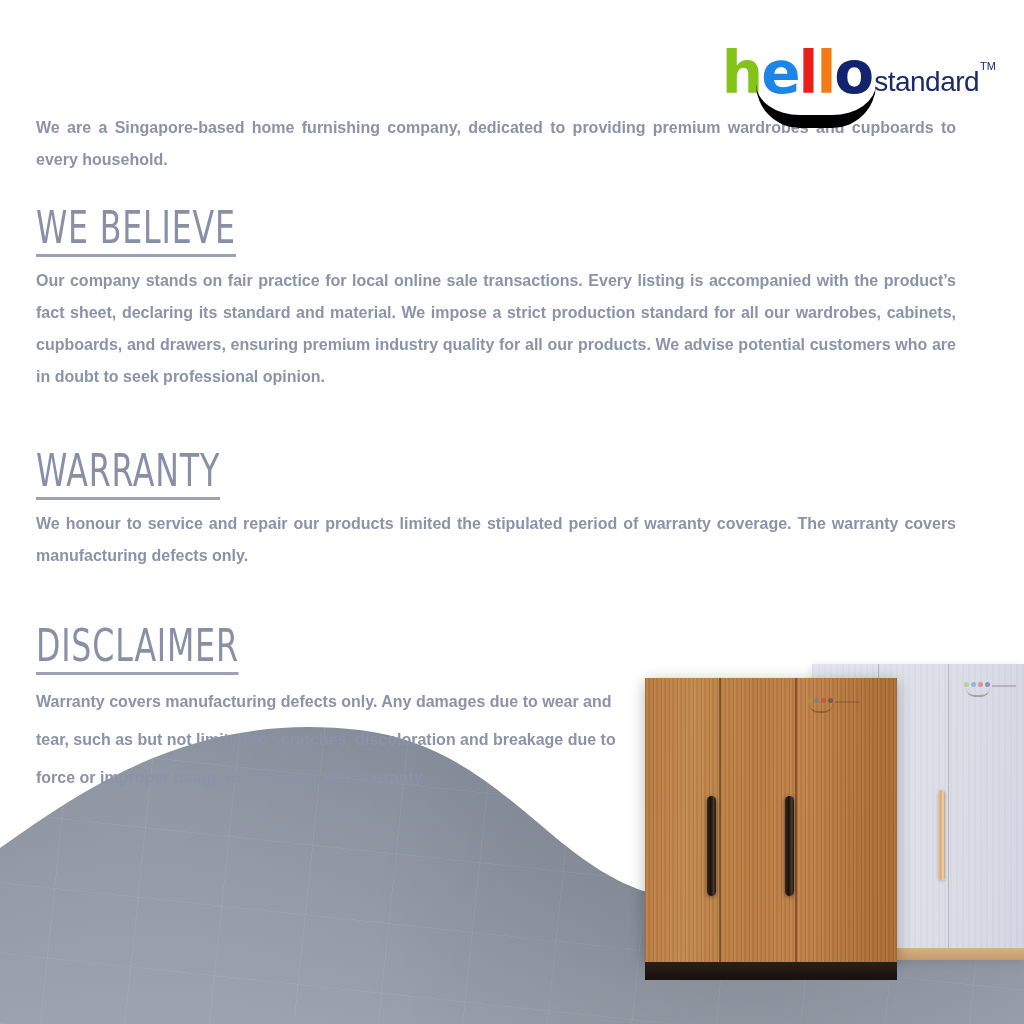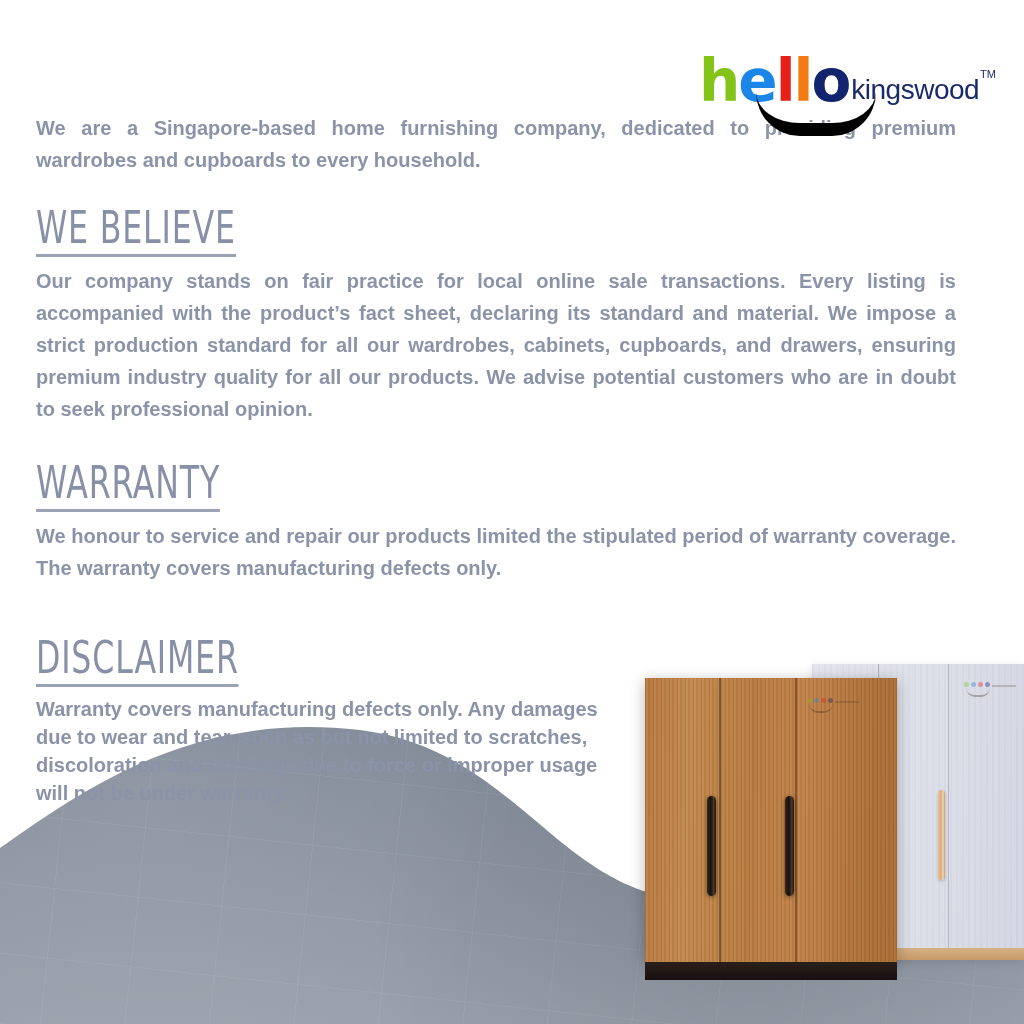--- a/index.html
+++ b/index.html
@@ -94,21 +94,21 @@
     position:absolute; left:4px; top:8px; width:24px; height:9px;
     border-bottom:2px solid rgba(60,40,25,.85);
     border-radius:0 0 14px 14px;
   }
   .badge .b-word {
     position:absolute; left:30px; top:5px; width:24px; height:2px;
     background:rgba(60,40,25,.55);
   }
 
   
-  #logo { position:absolute; right:28px; top:32px; z-index:5; width:300px; height:96px; }
+  #logo { position:absolute; right:28px; top:24px; z-index:5; width:300px; height:96px; }
   #logo .wordmark { position:absolute; right:0; top:0; display:flex; align-items:flex-end; }
   #logo .hello {
     font-family:"DejaVu Sans", sans-serif;
     font-weight:bold; font-size:58px; line-height:58px; letter-spacing:-2px;
   }
   #logo .hello span { display:inline-block; }
   #logo .kingswood {
     font-family:"Liberation Sans", sans-serif;
     font-size:28px; color:#1b2a6b; letter-spacing:-.5px;
     margin-left:2px; margin-bottom:4px;
@@ -120,42 +120,42 @@
   #logo .smile {
     position:absolute; left:60px; top:60px; width:120px; height:44px;
     border-bottom:13px solid #000; border-radius:0 0 62px 62px;
   }
 
   
   #content { position:absolute; left:36px; top:112px; width:920px; z-index:4; }
   .intro, .body-text {
     color:#8b93a8;
     font-weight:bold;
-    font-size:20px;
+    font-size:16px;
     line-height:32px;
     text-align:justify;
   }
   .intro { margin-bottom:28px; }
   .section { margin-bottom:6px; }
   .heading {
     font-family:"DejaVu Sans Condensed","Liberation Sans Narrow","Liberation Sans", sans-serif;
     color:#8790a6;
     font-size:44px;
     line-height:48px;
     letter-spacing:1px;
     transform:scaleX(.80);
     transform-origin:left center;
     display:inline-block;
     border-bottom:3px solid #9aa2b4;
     padding-bottom:2px;
     margin-bottom:8px;
   }
-  #section-warranty { margin-top:34px; }
+  #section-warranty { margin-top:54px; }
   #section-disclaimer { margin-top:50px; }
-  #section-disclaimer .body-text { text-align:left; width:580px; line-height:28px; }
+  #section-disclaimer .body-text { text-align:left; width:580px; line-height:38px; }
   #section-warranty .body-text { width:920px; }
 </style>
 </head>
 <body>
 
 <div id="scene">
   <div class="floor"></div>
   <div class="wall"></div>
 
   <svg id="wave" viewBox="0 0 1024 424" preserveAspectRatio="none">
@@ -195,21 +195,21 @@
     <span class="b-word"></span>
   </div>
   <div class="plinth"></div>
 </div>
 
 <div id="logo">
   <div class="wordmark">
     <span class="hello">
       <span style="color: rgb(132, 195, 24);">h</span><span style="color: rgb(27, 134, 232);">e</span><span style="color: rgb(232, 32, 26);">l</span><span style="color: rgb(244, 123, 20);">l</span><span style="color: rgb(19, 36, 110);">o</span>
     </span>
-    <span class="kingswood">kingswood</span>
+    <span class="kingswood">standard</span>
     <span class="tm">TM</span>
   </div>
   <div class="smile"></div>
 </div>
 
 <div id="content">
 
   <p class="intro">We are a Singapore-based home furnishing company, dedicated to providing premium wardrobes and cupboards to every household.</p>
 
   <div class="section" id="section-we-believe">

